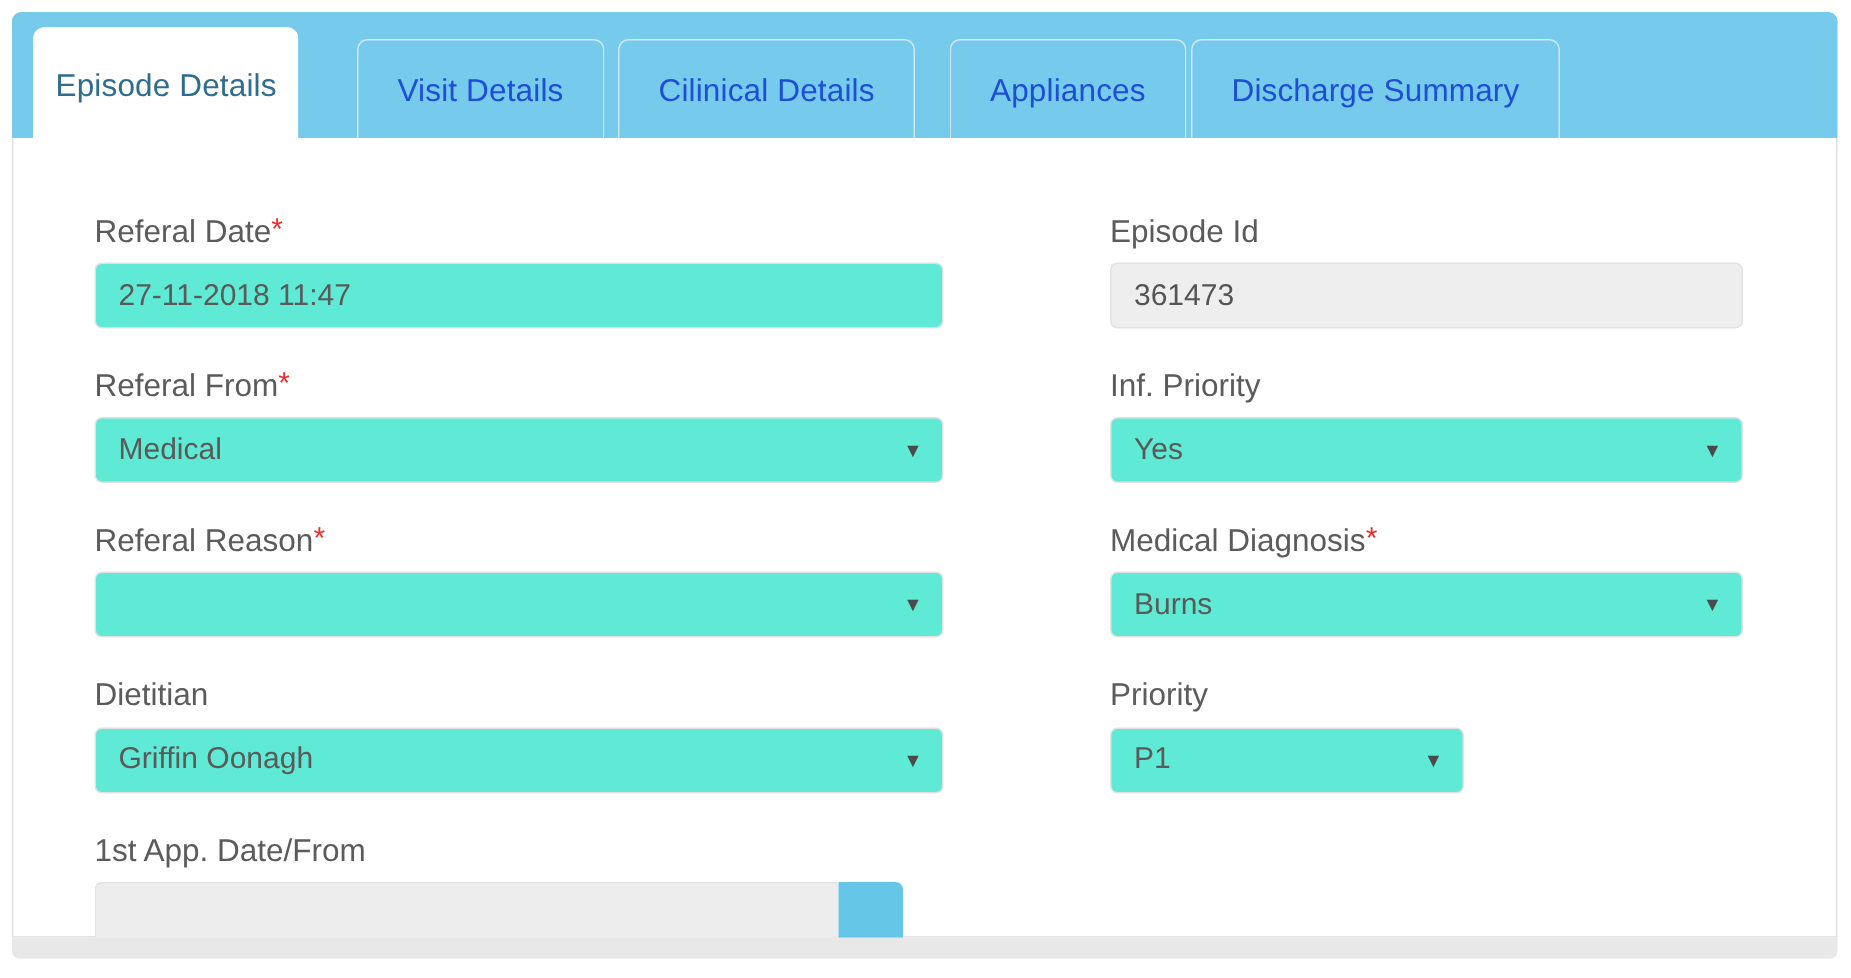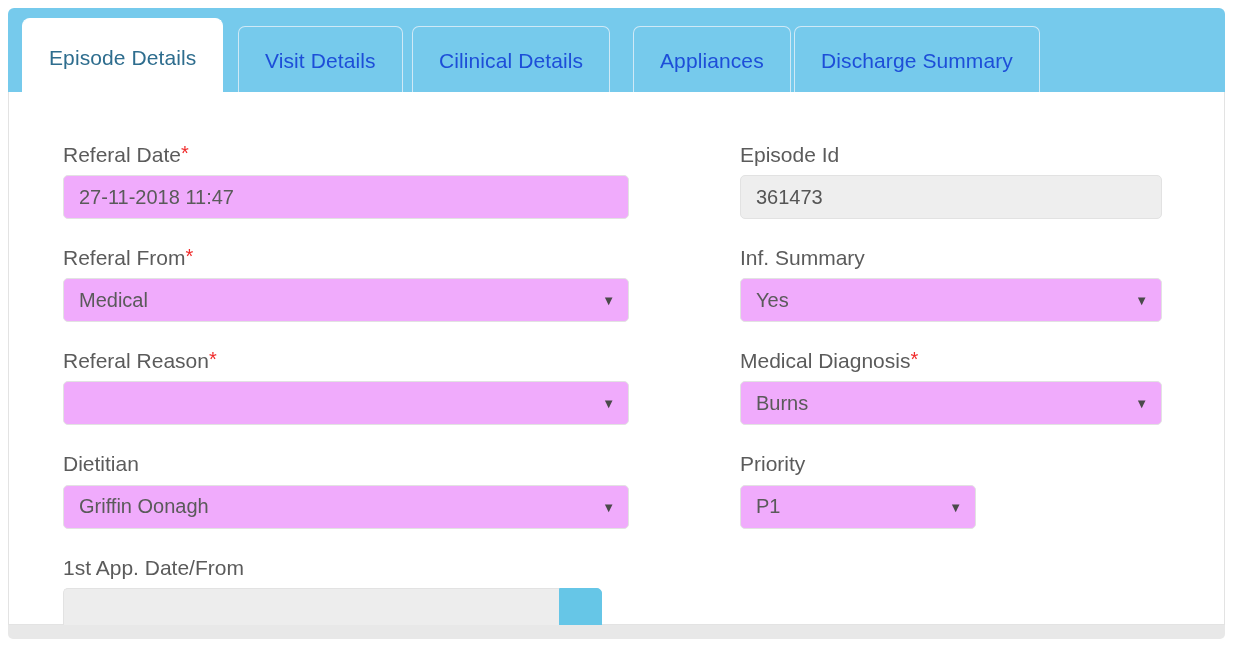--- a/index.html
+++ b/index.html
@@ -56,21 +56,21 @@
     border-bottom: none;
     color: #1d4ed8;
     padding: 0 26px;
   }
 
   .tab.active {
     background: #ffffff;
     border: 1px solid #ffffff;
     border-bottom: none;
     color: #2e6d8e;
-    padding: 0 26px;
+    padding: 0 14px;
     height: 78px;
     bottom: -2px;
     z-index: 5;
     border-radius: 8px 8px 0 0;
   }
 
   
   .panel {
     position: absolute;
     left: 0;
@@ -120,21 +120,21 @@
     vertical-align: top;
     line-height: 1;
   }
 
   .control {
     position: relative;
     box-sizing: border-box;
     height: 44px;
     border: 1px solid #e2e2e2;
     border-radius: 5px;
-    background: #f0abfc;
+    background: #5eead4;
     display: flex;
     align-items: center;
     font-size: 20px;
     color: #5a5a5a;
     padding: 0 12px 0 15px;
   }
 
   .control.w-full   { width: 100%; }
   .control.w-right  { width: 422px; }
   .control.w-narrow { width: 236px; }
@@ -269,21 +269,21 @@
       <div class="col-right">
 
         <div class="field">
           <div class="field-label">Episode Id</div>
           <div class="control disabled w-right">
             <span class="value">361473</span>
           </div>
         </div>
 
         <div class="field">
-          <div class="field-label">Inf. Summary</div>
+          <div class="field-label">Inf. Priority</div>
           <div class="control select w-right">
             <span class="value">Yes</span>
             <span class="caret">▼</span>
           </div>
         </div>
 
         <div class="field">
           <div class="field-label"><span>Medical Diagnosis</span><span class="req">*</span></div>
           <div class="control select w-right">
             <span class="value">Burns</span>

